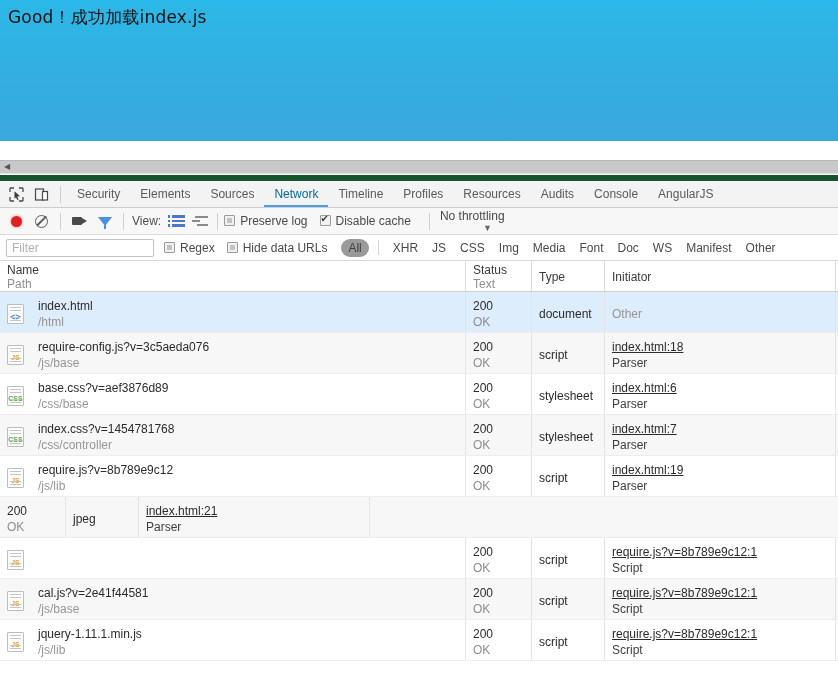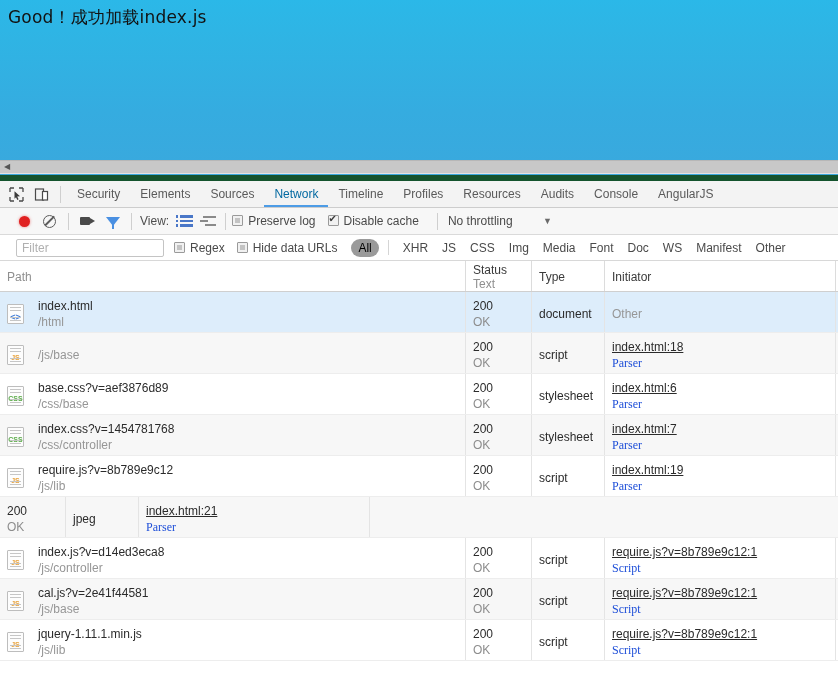--- a/index.html
+++ b/index.html
@@ -5,21 +5,21 @@
   * { box-sizing: border-box; margin: 0; padding: 0; }
   html, body {
     width: 838px; height: 678px;
     font-family: "Liberation Sans", sans-serif;
     background: #ffffff;
     overflow: hidden;
   }
 
   
   .page-area {
-    position: absolute; left: 0; top: 0; width: 838px; height: 180px;
+    position: absolute; left: 0; top: 0; width: 838px; height: 141px;
     background: linear-gradient(180deg, #2bb8e8 0%, #2fb4e4 22%, #35ace0 62%, #3aa8dd 100%);
     overflow: hidden;
   }
   .page-heading {
     position: absolute; left: 8px; top: 6px;
     font-family: "DejaVu Sans", sans-serif;
     font-size: 17px; color: #121212; white-space: nowrap;
     letter-spacing: .2px;
   }
 
@@ -64,21 +64,21 @@
     padding: 0 10px; height: 26px; line-height: 26px;
     font-size: 12px; color: #5a5a5a; white-space: nowrap; cursor: default;
   }
   .tab.active { color: #0369a1; border-bottom: 2px solid #4d9ce6; }
 
   
   .ctrlbar {
     display: flex; align-items: center; height: 27px;
     background: #f7f7f7;
     border-bottom: 1px solid #dadada;
-    padding-left: 12px;
+    padding-left: 4px;
   }
   .rec-dot {
     width: 11px; height: 11px; border-radius: 50%;
     background: #e02020;
     box-shadow: 0 0 3px rgba(224,32,32,.55);
   }
   .clear-ico {
     width: 13px; height: 13px; border-radius: 50%;
     border: 1.6px solid #5c5c5c; position: relative;
   }
@@ -131,45 +131,45 @@
     width: 5px; height: 5px; background: #c3c3c3;
   }
   .cbx.checked::after {
     content: "✔"; position: absolute; left: 0px; top: -3px;
     font-size: 10px; color: #3a3a3a; line-height: 12px;
   }
   .cbx-label { font-size: 12px; color: #4a4a4a; margin-left: 5px; margin-right: 12px; white-space: nowrap; }
 
   .throttle {
     display: flex; align-items: center; gap: 0; font-size: 12px;
-    color: #4a4a4a; margin-left: 4px;
+    color: #4a4a4a; margin-left: 4px; flex-direction: column;
   }
   .throttle .val { min-width: 95px; }
   .caret { font-size: 9px; color: #6a6a6a; }
 
   
   .filterbar {
     display: flex; align-items: center; height: 26px;
     background: #ffffff; border-bottom: 1px solid #d8d8d8;
-    padding: 0 16px;
+    padding: 0 6px;
   }
   .filter-input {
     width: 148px; height: 18px;
     border: 1px solid #c4c4c4; border-radius: 2px;
     background: #fff; font-size: 12px; color: #333;
     padding: 0 5px; font-family: "Liberation Sans", sans-serif;
     outline: none;
   }
   .filter-input::placeholder { color: #b0b0b0; }
   .fsep { width: 1px; height: 15px; background: #d5d5d5; margin: 0 7px; }
   .type-pill {
     font-size: 12px; color: #4a4a4a; padding: 0 7px; white-space: nowrap; cursor: default;
   }
   .type-pill.all {
-    background: #9a9a9a; color: #000000; border-radius: 9px;
+    background: #9a9a9a; color: #404040; border-radius: 9px;
     padding: 2px 7px; margin: 0 2px;
   }
 
   
   .net-table { position: relative; width: 838px; height: 100%; }
   .thead {
     display: flex; height: 31px; background: #ffffff;
     border-bottom: 1px solid #cfcfcf;
     font-size: 12px; color: #3a3a3a;
   }
@@ -198,21 +198,21 @@
     overflow: hidden;
   }
   .cell-name { display: flex; align-items: center; gap: 14px; }
   .name-texts { display: flex; flex-direction: column; line-height: 16px; }
   .nm { color: #2b2b2b; white-space: nowrap; }
   .pth { color: #969696; white-space: nowrap; }
   .st { color: #2b2b2b; }
   .st-sub { color: #8d8d8d; }
   .ty { color: #2b2b2b; }
   .init-link { color: #2b2b2b; text-decoration: underline; white-space: nowrap; cursor: pointer; }
-  .init-sub { color: #1d4ed8; font-family: Liberation Serif, serif; }
+  .init-sub { color: #404040; }
   .init-plain { color: #969696; }
 
   
   .ficon {
     width: 17px; height: 20px; flex: none; position: relative;
     background: #fdfdfd; border: 1px solid #bdbdbd;
     border-radius: 1px; overflow: hidden;
   }
   .ficon .lines {
     position: absolute; left: 2px; top: 2px; right: 2px;
@@ -344,20 +344,21 @@
     <span class="type-pill">Font</span>
     <span class="type-pill">Doc</span>
     <span class="type-pill">WS</span>
     <span class="type-pill">Manifest</span>
     <span class="type-pill">Other</span>
   </div>
 
   <div class="net-table">
     <div class="thead">
       <div class="th col-name">
+        <span>Name</span>
         <span class="sub">Path</span>
       </div>
       <div class="th col-status">
         <span>Status</span>
         <span class="sub">Text</span>
       </div>
       <div class="th col-type">
         <span>Type</span>
       </div>
       <div class="th col-init">
@@ -394,20 +395,21 @@
           </div>
           <div class="trow even">
             <div class="td col-name">
               <span class="cell-name">
                 <span class="ficon">
                   <span class="lines"></span>
                   <span class="tag js">JS</span>
                   <span class="lines-b"></span>
                 </span>
                 <span class="name-texts">
+                  <span class="nm">require-config.js?v=3c5aeda076</span>
                   <span class="pth">/js/base</span>
                 </span>
               </span>
             </div>
             <div class="td col-status">
               <span class="st">200</span>
               <span class="st-sub">OK</span>
             </div>
             <div class="td col-type">
               <span class="ty">script</span>
@@ -509,24 +511,20 @@
             </div>
           </div>
           <div class="trow odd">
             <div class="td col-name">
               <span class="cell-name">
                 <span class="ficon">
                   <span class="lines"></span>
                   <span class="tag js">JS</span>
                   <span class="lines-b"></span>
                 </span>
-                <span class="name-texts">
-                  <span class="nm">index.js?v=d14ed3eca8</span>
-                  <span class="pth">/js/controller</span>
-                </span>
               </span>
             </div>
             <div class="td col-status">
               <span class="st">200</span>
               <span class="st-sub">OK</span>
             </div>
             <div class="td col-type">
               <span class="ty">script</span>
             </div>
             <div class="td col-init">

